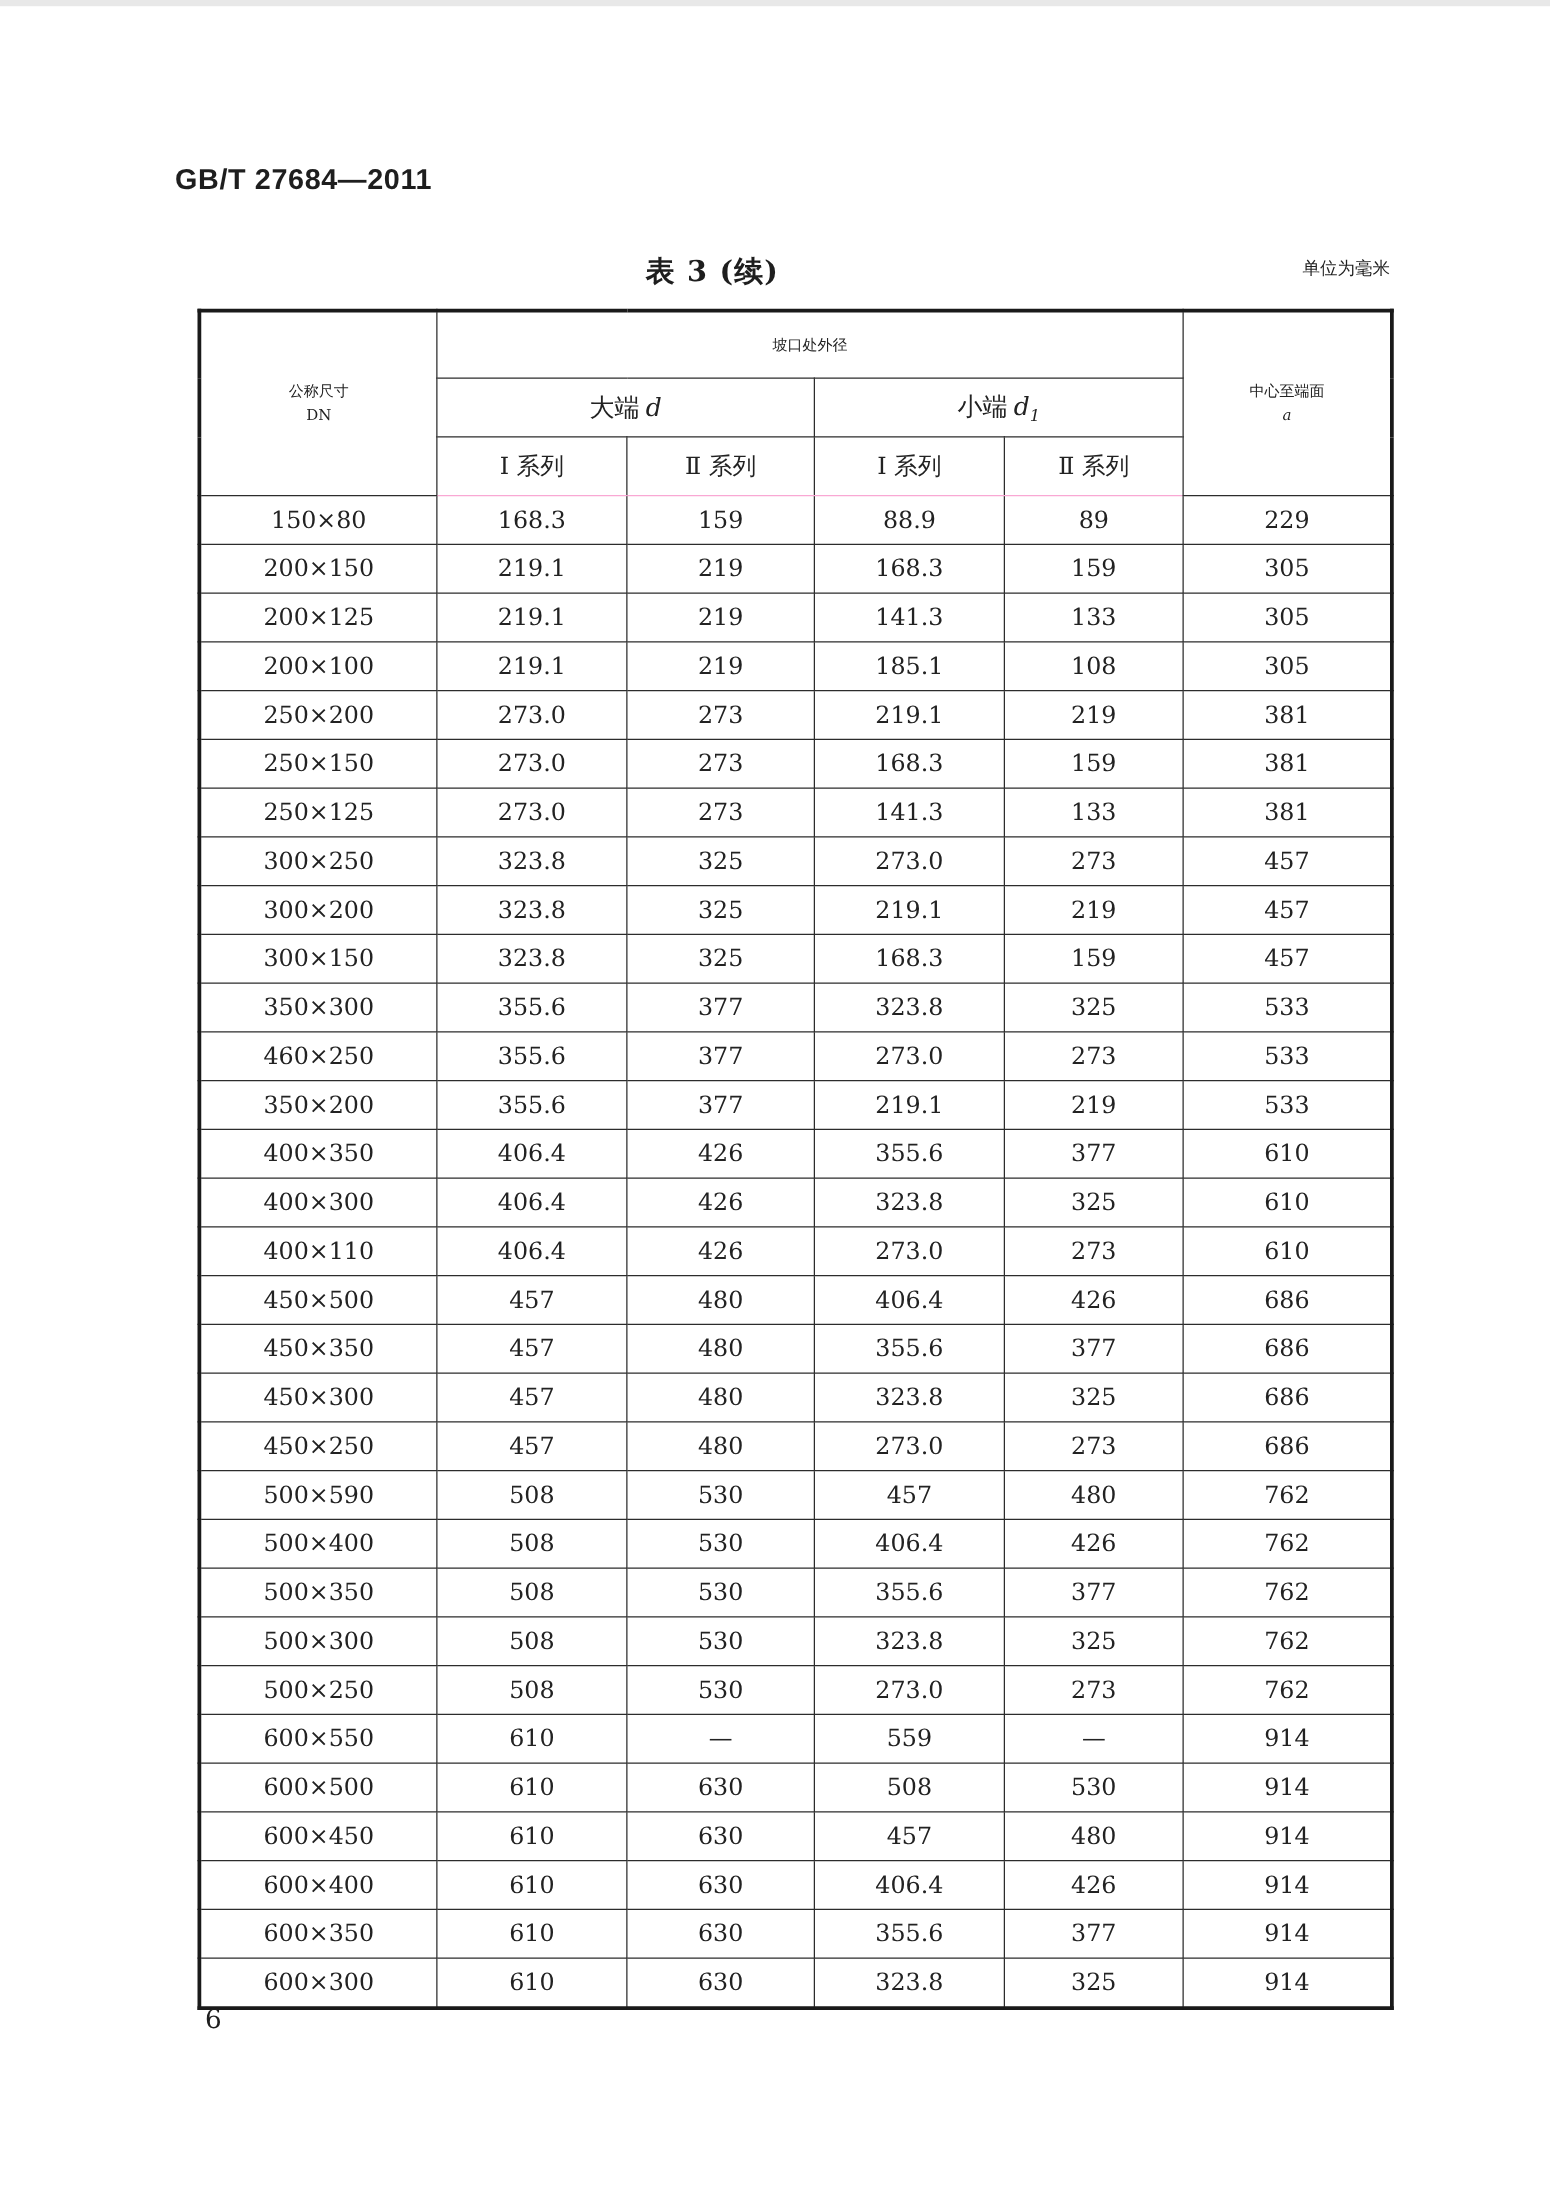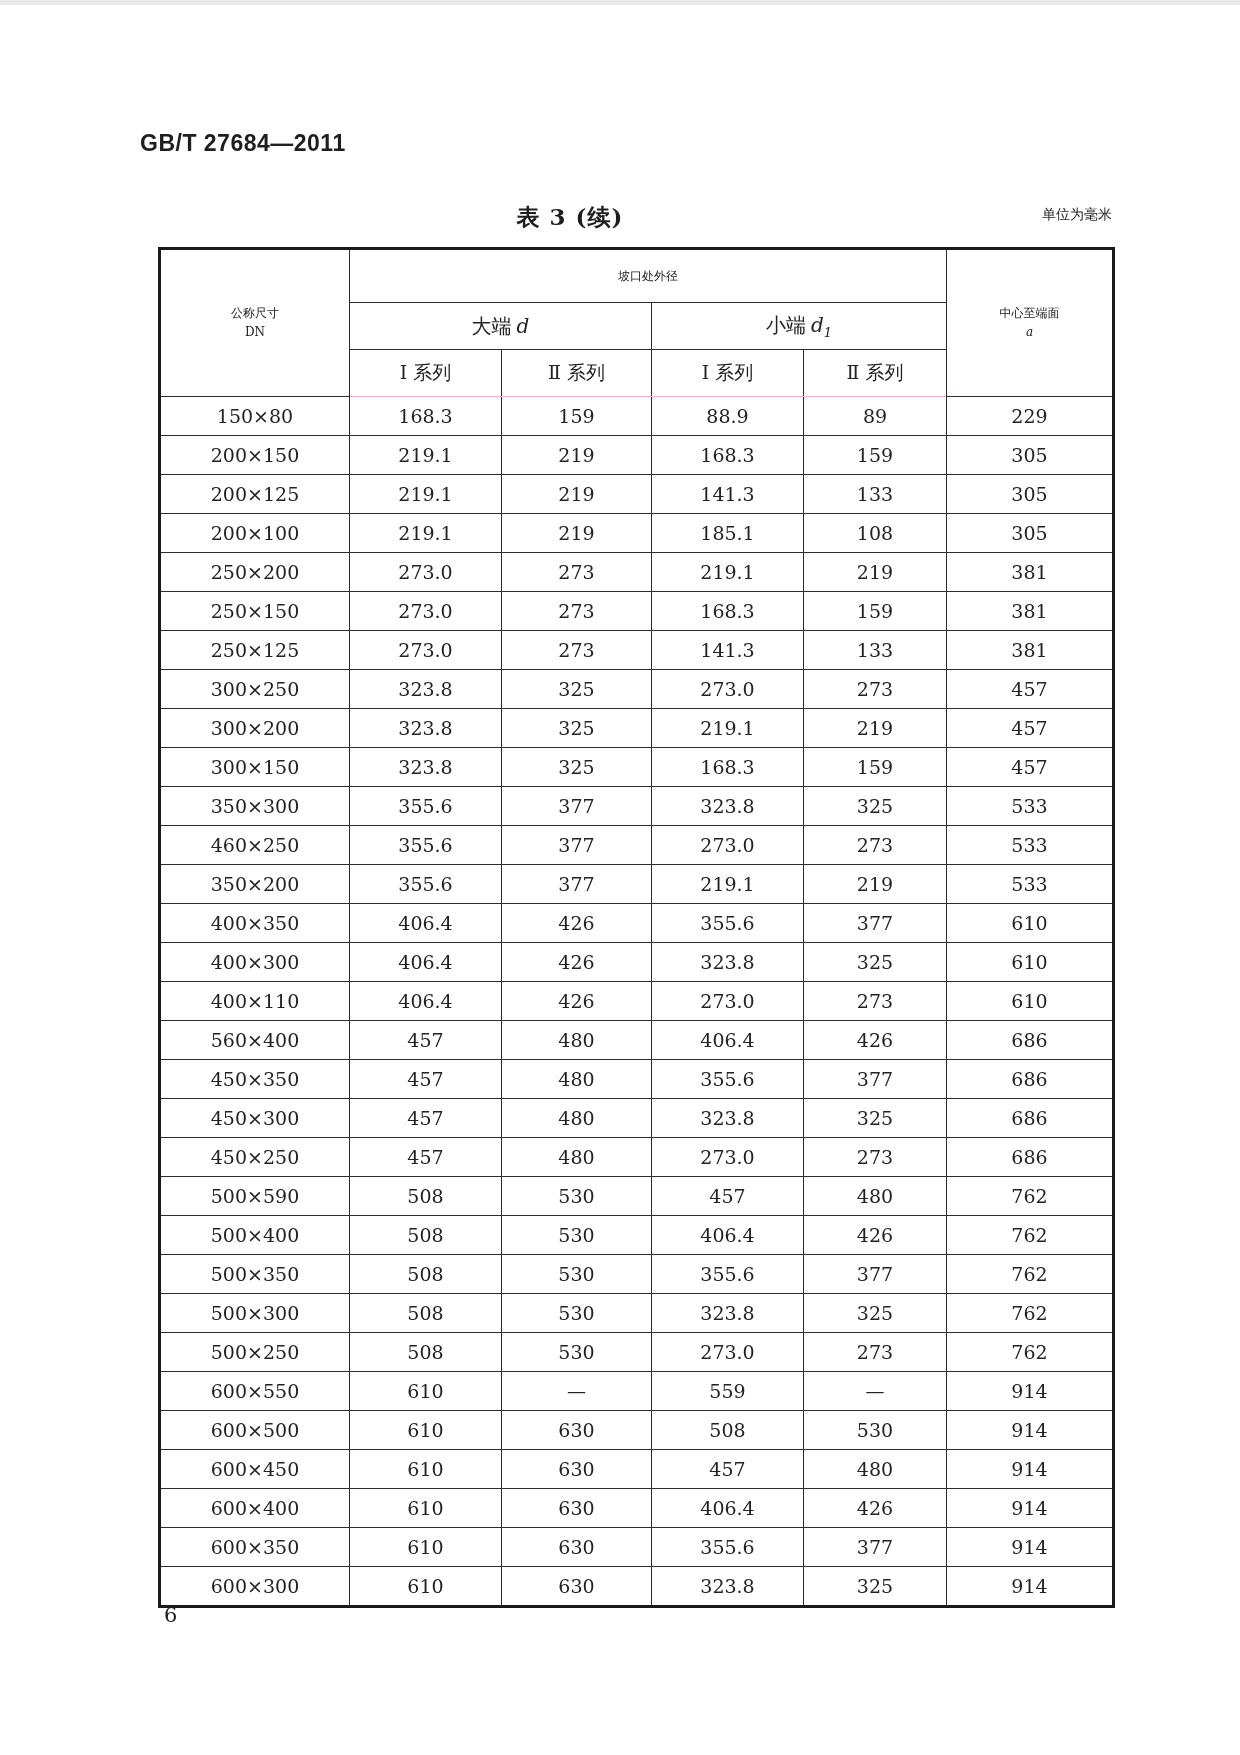--- a/index.html
+++ b/index.html
@@ -266,21 +266,21 @@
         </tr>
         <tr>
           <td>400×110</td>
           <td>406.4</td>
           <td>426</td>
           <td>273.0</td>
           <td>273</td>
           <td>610</td>
         </tr>
         <tr>
-          <td>560×400</td>
+          <td>450×500</td>
           <td>457</td>
           <td>480</td>
           <td>406.4</td>
           <td>426</td>
           <td>686</td>
         </tr>
         <tr>
           <td>450×350</td>
           <td>457</td>
           <td>480</td>

